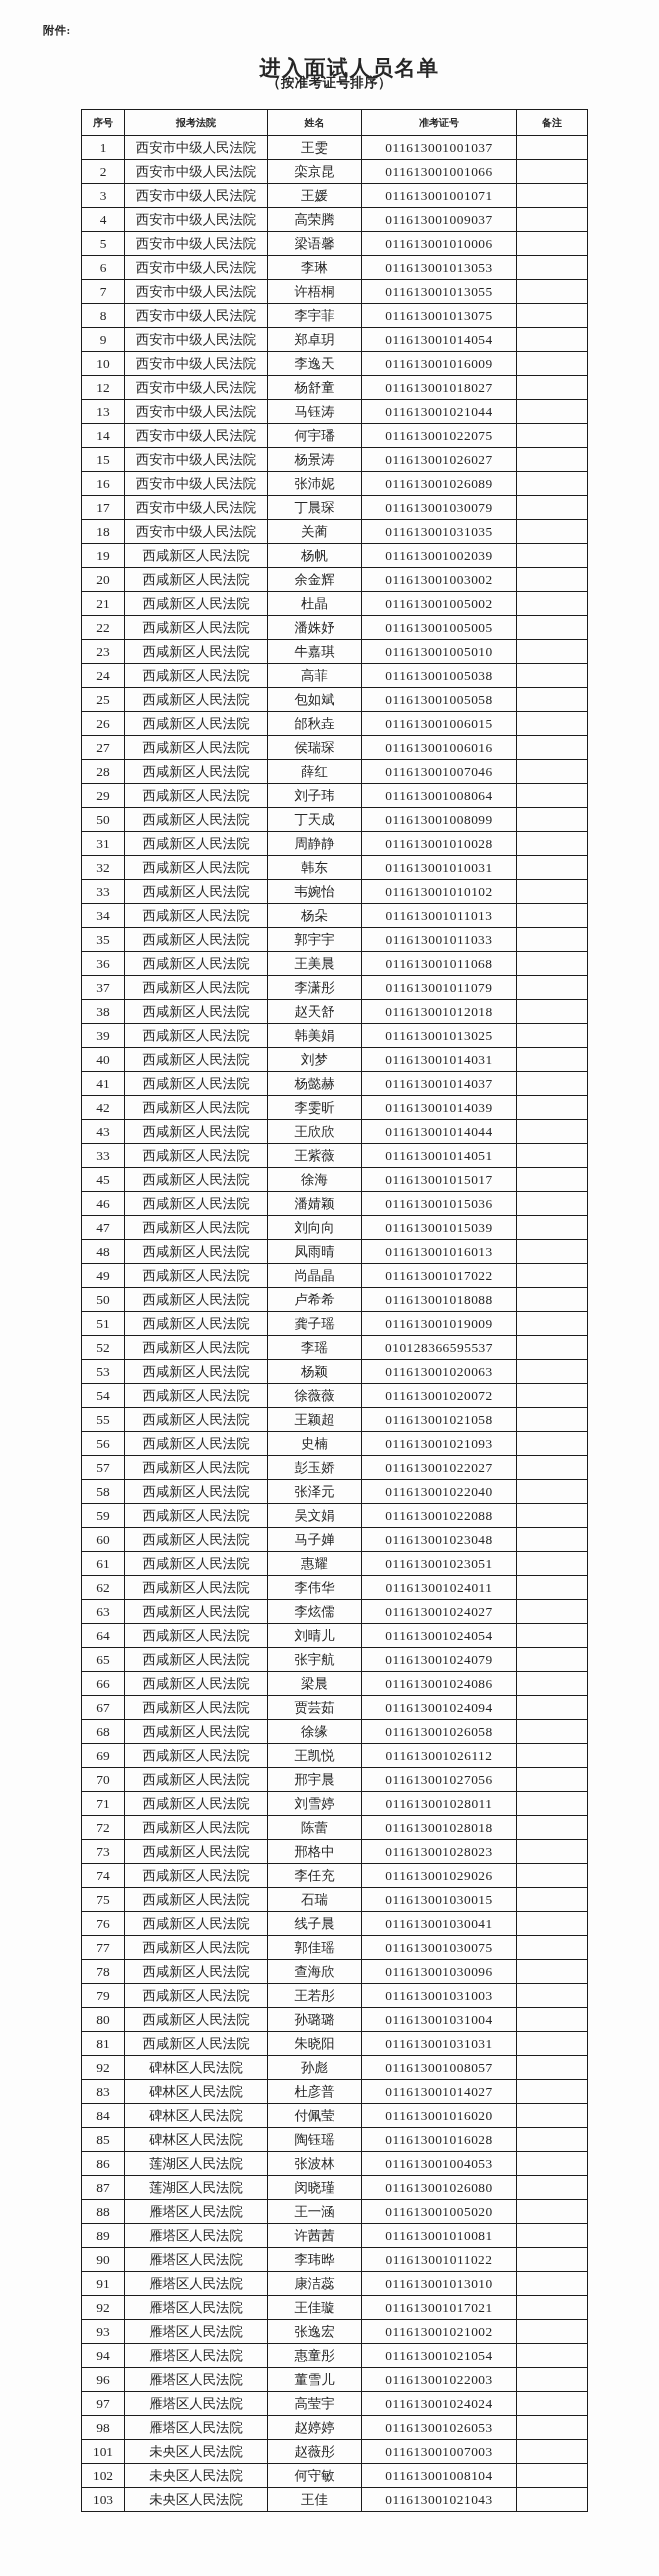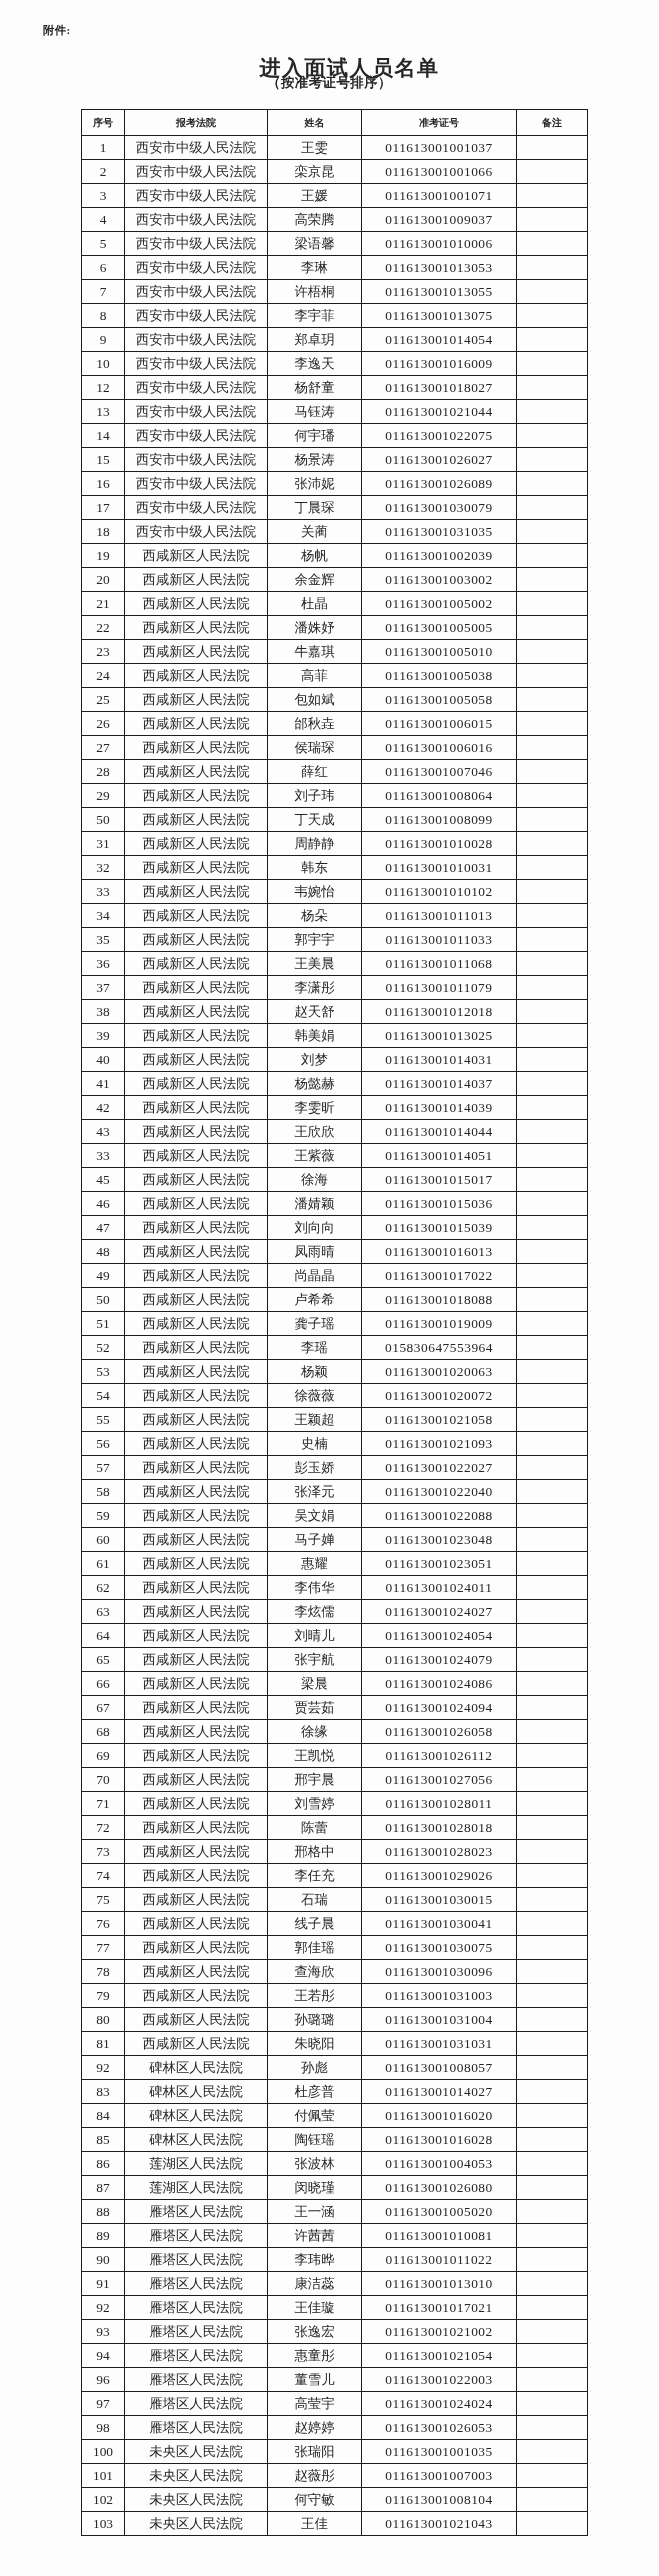--- a/index.html
+++ b/index.html
@@ -455,21 +455,21 @@
           <td class="cell-no">51</td>
           <td class="cell-court">西咸新区人民法院</td>
           <td class="cell-name">龚子瑶</td>
           <td class="cell-ticket">011613001019009</td>
           <td class="cell-remark"></td>
         </tr>
         <tr>
           <td class="cell-no">52</td>
           <td class="cell-court">西咸新区人民法院</td>
           <td class="cell-name">李瑶</td>
-          <td class="cell-ticket">015830647553964</td>
+          <td class="cell-ticket">010128366595537</td>
           <td class="cell-remark"></td>
         </tr>
         <tr>
           <td class="cell-no">53</td>
           <td class="cell-court">西咸新区人民法院</td>
           <td class="cell-name">杨颖</td>
           <td class="cell-ticket">011613001020063</td>
           <td class="cell-remark"></td>
         </tr>
         <tr>
@@ -771,27 +771,20 @@
           <td class="cell-court">雁塔区人民法院</td>
           <td class="cell-name">高莹宇</td>
           <td class="cell-ticket">011613001024024</td>
           <td class="cell-remark"></td>
         </tr>
         <tr>
           <td class="cell-no">98</td>
           <td class="cell-court">雁塔区人民法院</td>
           <td class="cell-name">赵婷婷</td>
           <td class="cell-ticket">011613001026053</td>
-          <td class="cell-remark"></td>
-        </tr>
-        <tr>
-          <td class="cell-no">100</td>
-          <td class="cell-court">未央区人民法院</td>
-          <td class="cell-name">张瑞阳</td>
-          <td class="cell-ticket">011613001001035</td>
           <td class="cell-remark"></td>
         </tr>
         <tr>
           <td class="cell-no">101</td>
           <td class="cell-court">未央区人民法院</td>
           <td class="cell-name">赵薇彤</td>
           <td class="cell-ticket">011613001007003</td>
           <td class="cell-remark"></td>
         </tr>
         <tr>

